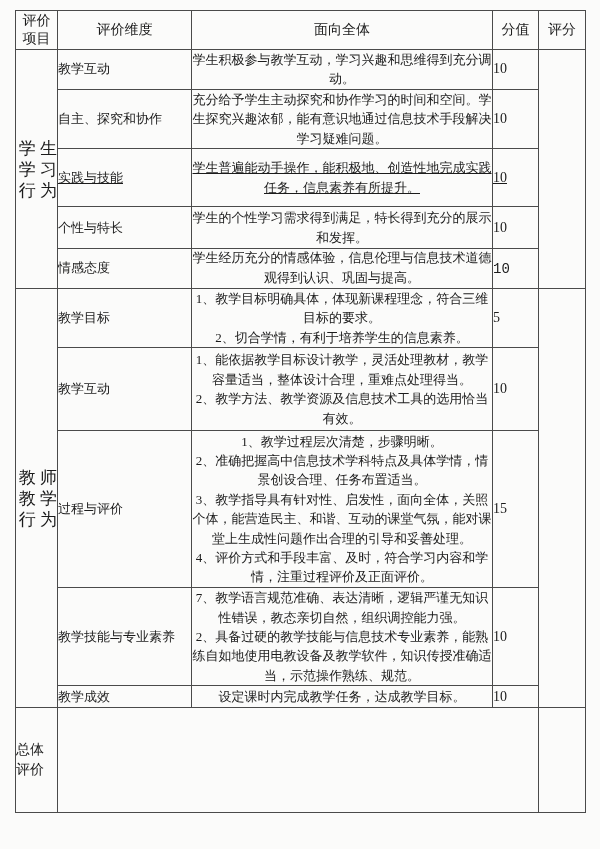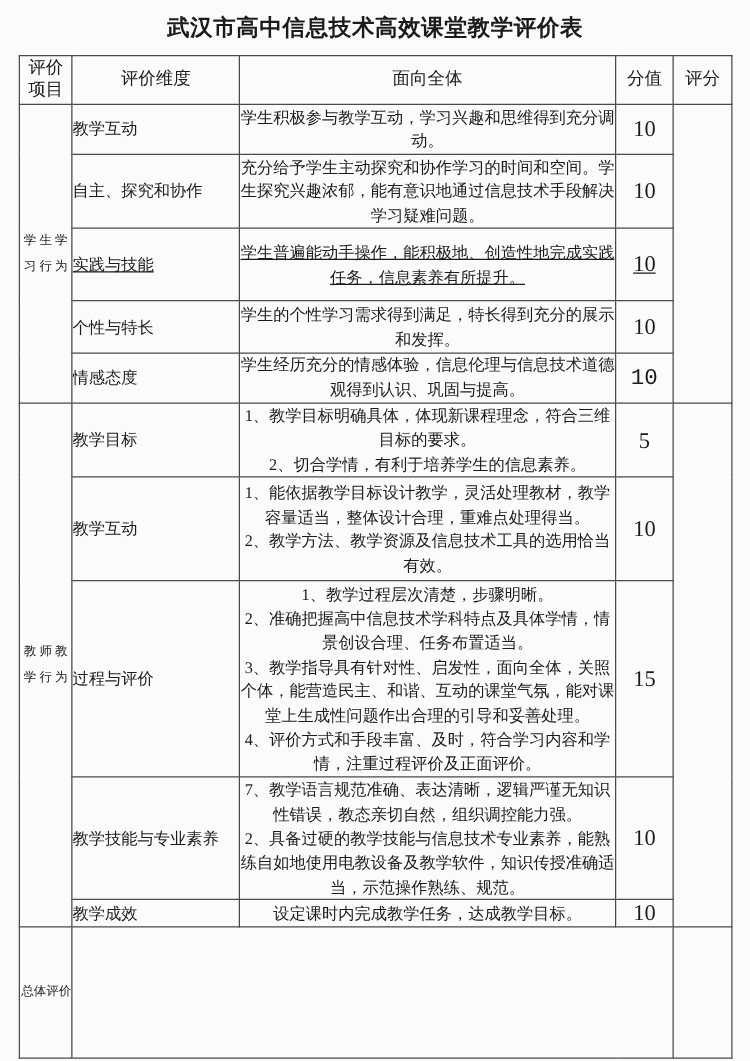--- a/index.html
+++ b/index.html
@@ -33,70 +33,69 @@
     vertical-align: middle;
     padding: 0;
     overflow: hidden;
   }
   table.eval { border: 1px solid #3d3d3d; }
   th.hdr {
     font-size: 14px; font-weight: normal;
     text-align: center; line-height: 18px;
   }
   td.proj {
-    font-size: 10px;
-    text-align: center;
+    font-size: 17px;
+    text-align: right;
     line-height: 21px;
     word-break: break-all;
   }
   td.proj-overall {
-    font-size: 10px;
-    text-align: right;
+    font-size: 14px;
+    text-align: left;
     line-height: 20px;
     word-break: break-all;
   }
   td.dim {
     font-size: 13px;
     text-align: left;
     line-height: 18px;
     padding: 0 9px;
     word-break: break-all;
   }
   td.ind {
     font-size: 13px;
     text-align: center;
     line-height: 19.4px;
     padding: 0 5px 0 6px;
     white-space: pre-line;
     word-break: break-all;
   }
   td.val {
-    font-size: 18px;
-    text-align: center;
+    font-size: 14px;
+    text-align: left;
   }
   td.score-cell { background: transparent; }
   tr.hr  { height: 39px; }
   tr.r1  { height: 38px; }
   tr.r2  { height: 57px; }
   tr.r3  { height: 58px; text-decoration: underline; }
   tr.r4  { height: 42px; }
   tr.r5  { height: 40px; font-family: Liberation Mono, monospace; }
   tr.r6  { height: 55px; }
   tr.r7  { height: 83px; }
   tr.r8  { height: 157px; }
   tr.r9  { height: 98px; }
   tr.r10 { height: 22px; }
   tr.r11 { height: 105px; }
 </style>
 </head>
 <body>
 
 <div class="page">
 
-  <h1 class="title">武汉市高中信息技术高效课堂教学评价表</h1>
 
   <table class="eval">
     <colgroup>
       <col class="c1">
         <col class="c2">
         <col class="c3">
         <col class="c4">
         <col class="c5">
     </colgroup>
 

